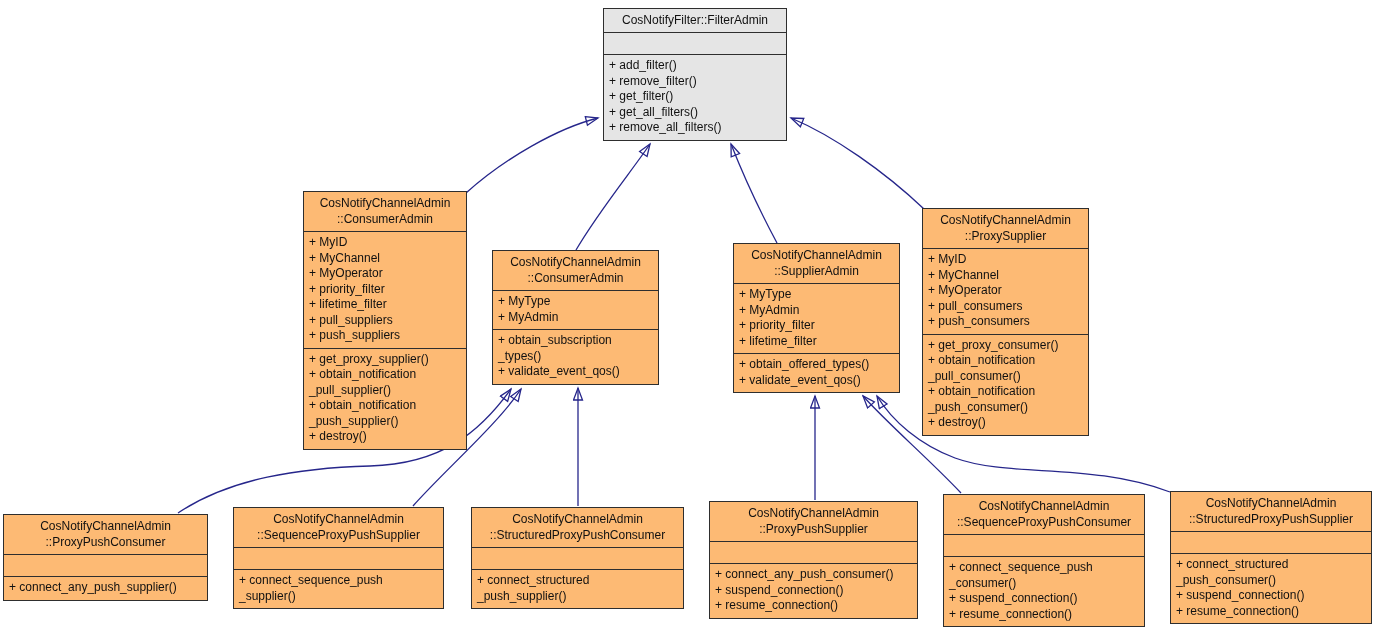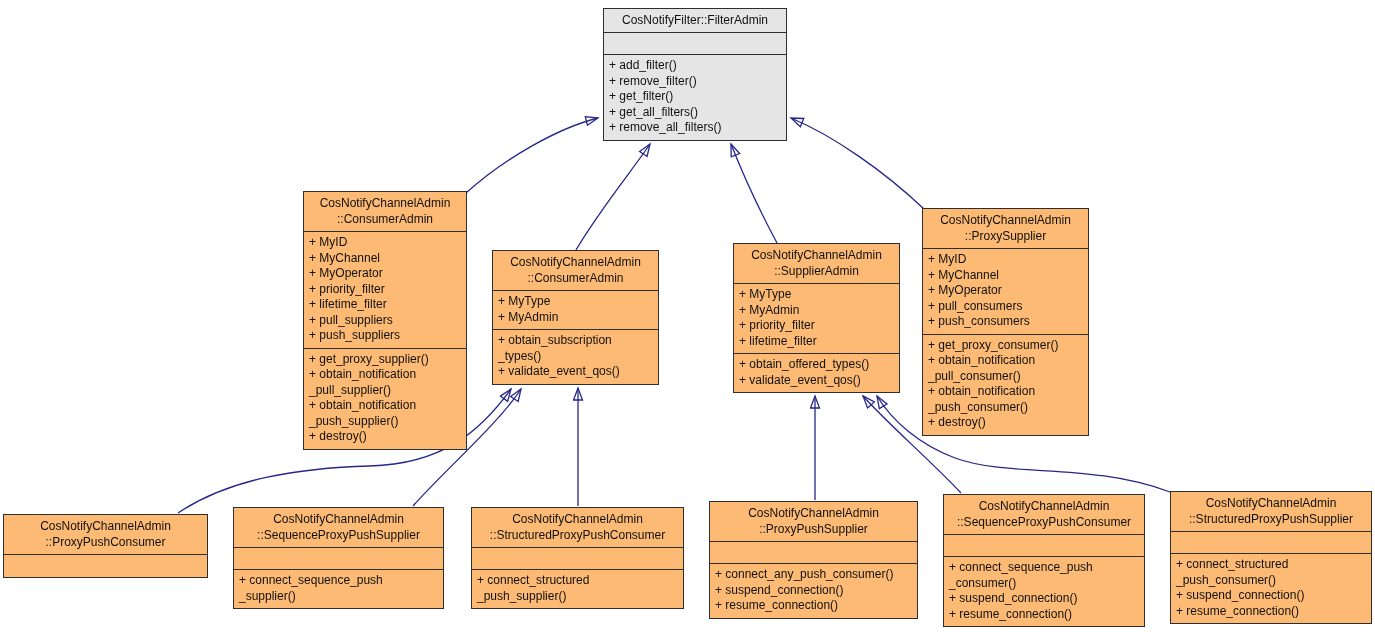--- a/index.html
+++ b/index.html
@@ -160,20 +160,23 @@
         <div class="line">+ destroy()</div>
       </div>
   </div>
 
   <div id="box-proxy-push-consumer" class="uml-box">
     <div class="sec title">
         <div class="line">CosNotifyChannelAdmin</div>
         <div class="line">::ProxyPushConsumer</div>
       </div>
     <div class="sec empty"></div>
+    <div class="sec body">
+        <div class="line">+ connect_any_push_supplier()</div>
+      </div>
   </div>
 
   <div id="box-sequence-proxy-push-consumer" class="uml-box">
     <div class="sec title">
         <div class="line">CosNotifyChannelAdmin</div>
         <div class="line">::SequenceProxyPushSupplier</div>
       </div>
     <div class="sec empty"></div>
     <div class="sec body">
         <div class="line">+ connect_sequence_push</div>

